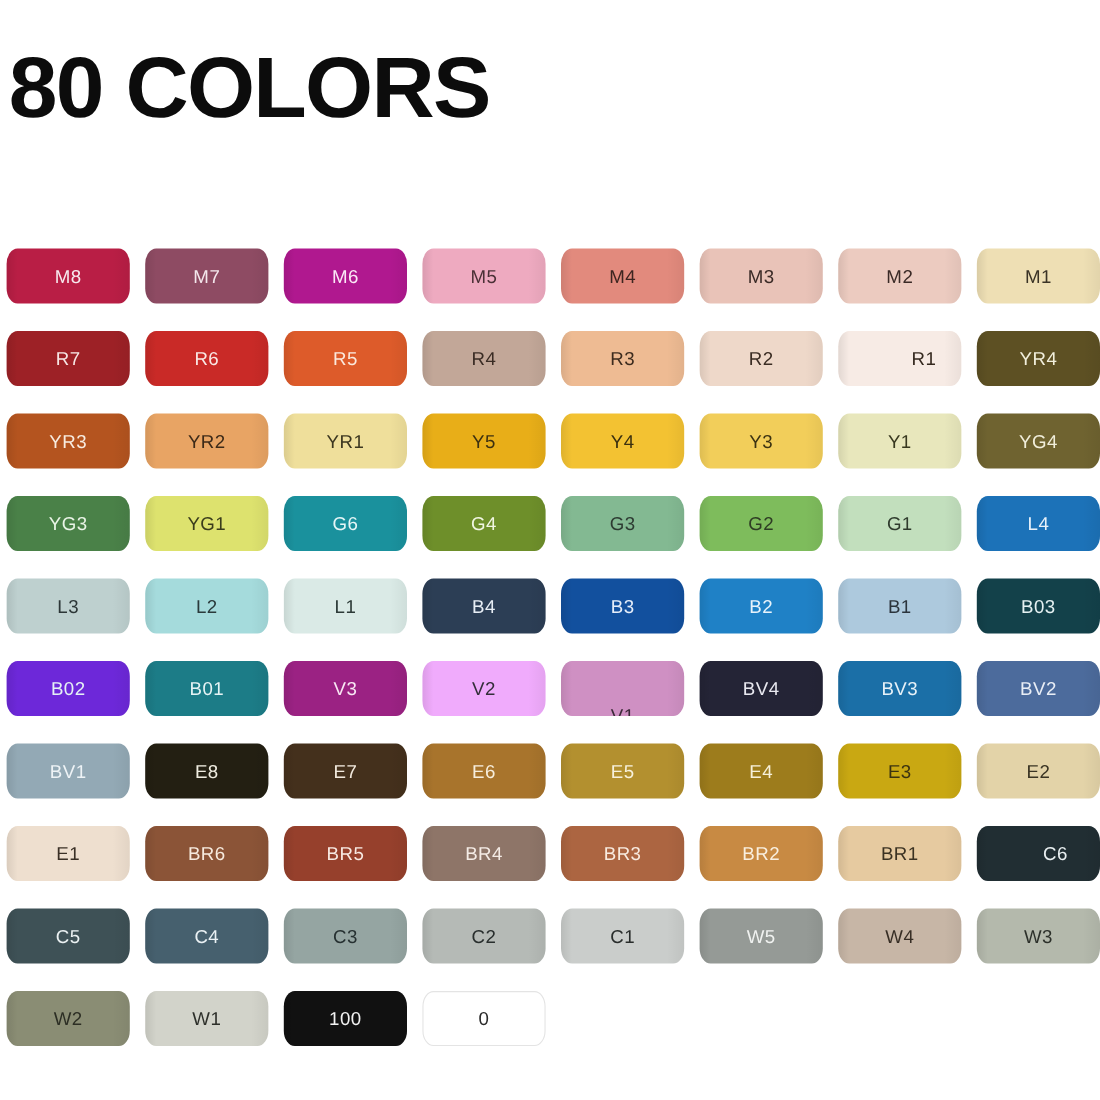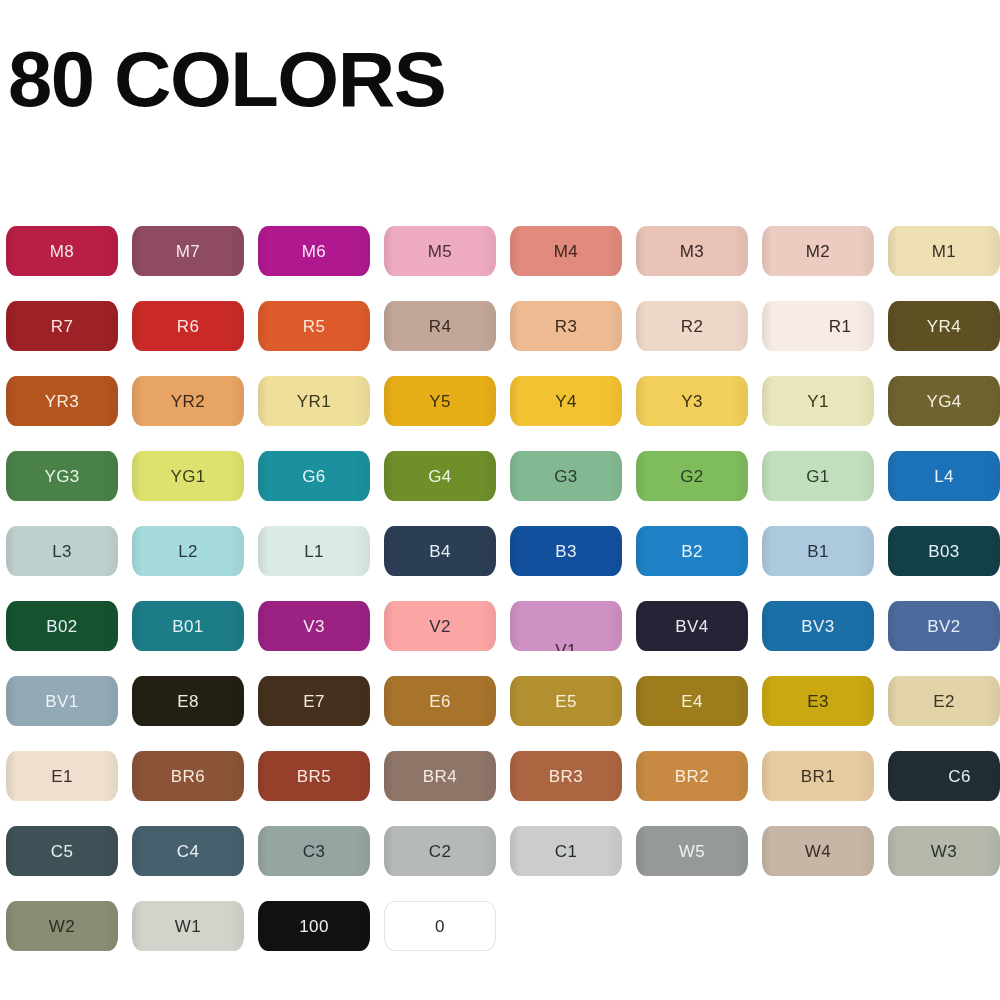--- a/index.html
+++ b/index.html
@@ -208,30 +208,30 @@
       </div>
       <div class="swatch" style="background: rgb(31, 129, 198);">
         <span class="label" style="color: rgb(232, 243, 251);">B2</span>
       </div>
       <div class="swatch" style="background: rgb(173, 201, 221);">
         <span class="label" style="color: rgb(43, 52, 60);">B1</span>
       </div>
       <div class="swatch" style="background: rgb(19, 65, 74);">
         <span class="label" style="color: rgb(229, 241, 242);">B03</span>
       </div>
-      <div class="swatch" style="background: #14532d; justify-content: center;">
+      <div class="swatch" style="background: #6d28d9; justify-content: center;">
         <span class="label" style="color: rgb(229, 240, 245);">B02</span>
       </div>
       <div class="swatch" style="background: rgb(28, 124, 135);">
         <span class="label" style="color: rgb(229, 243, 244);">B01</span>
       </div>
       <div class="swatch" style="background: rgb(155, 34, 131);">
         <span class="label" style="color: rgb(248, 232, 244);">V3</span>
       </div>
-      <div class="swatch" style="background: #fca5a5;">
+      <div class="swatch" style="background: #f0abfc;">
         <span class="label" style="color: rgb(51, 46, 57);">V2</span>
       </div>
       <div class="swatch" style="background: rgb(207, 144, 195);">
         <span class="label" style="color: rgb(59, 41, 56); margin-top: 48px;">V1</span>
       </div>
       <div class="swatch" style="background: rgb(36, 36, 54);">
         <span class="label" style="color: rgb(233, 233, 240);">BV4</span>
       </div>
       <div class="swatch" style="background: rgb(27, 111, 167);">
         <span class="label" style="color: rgb(231, 241, 248);">BV3</span>

